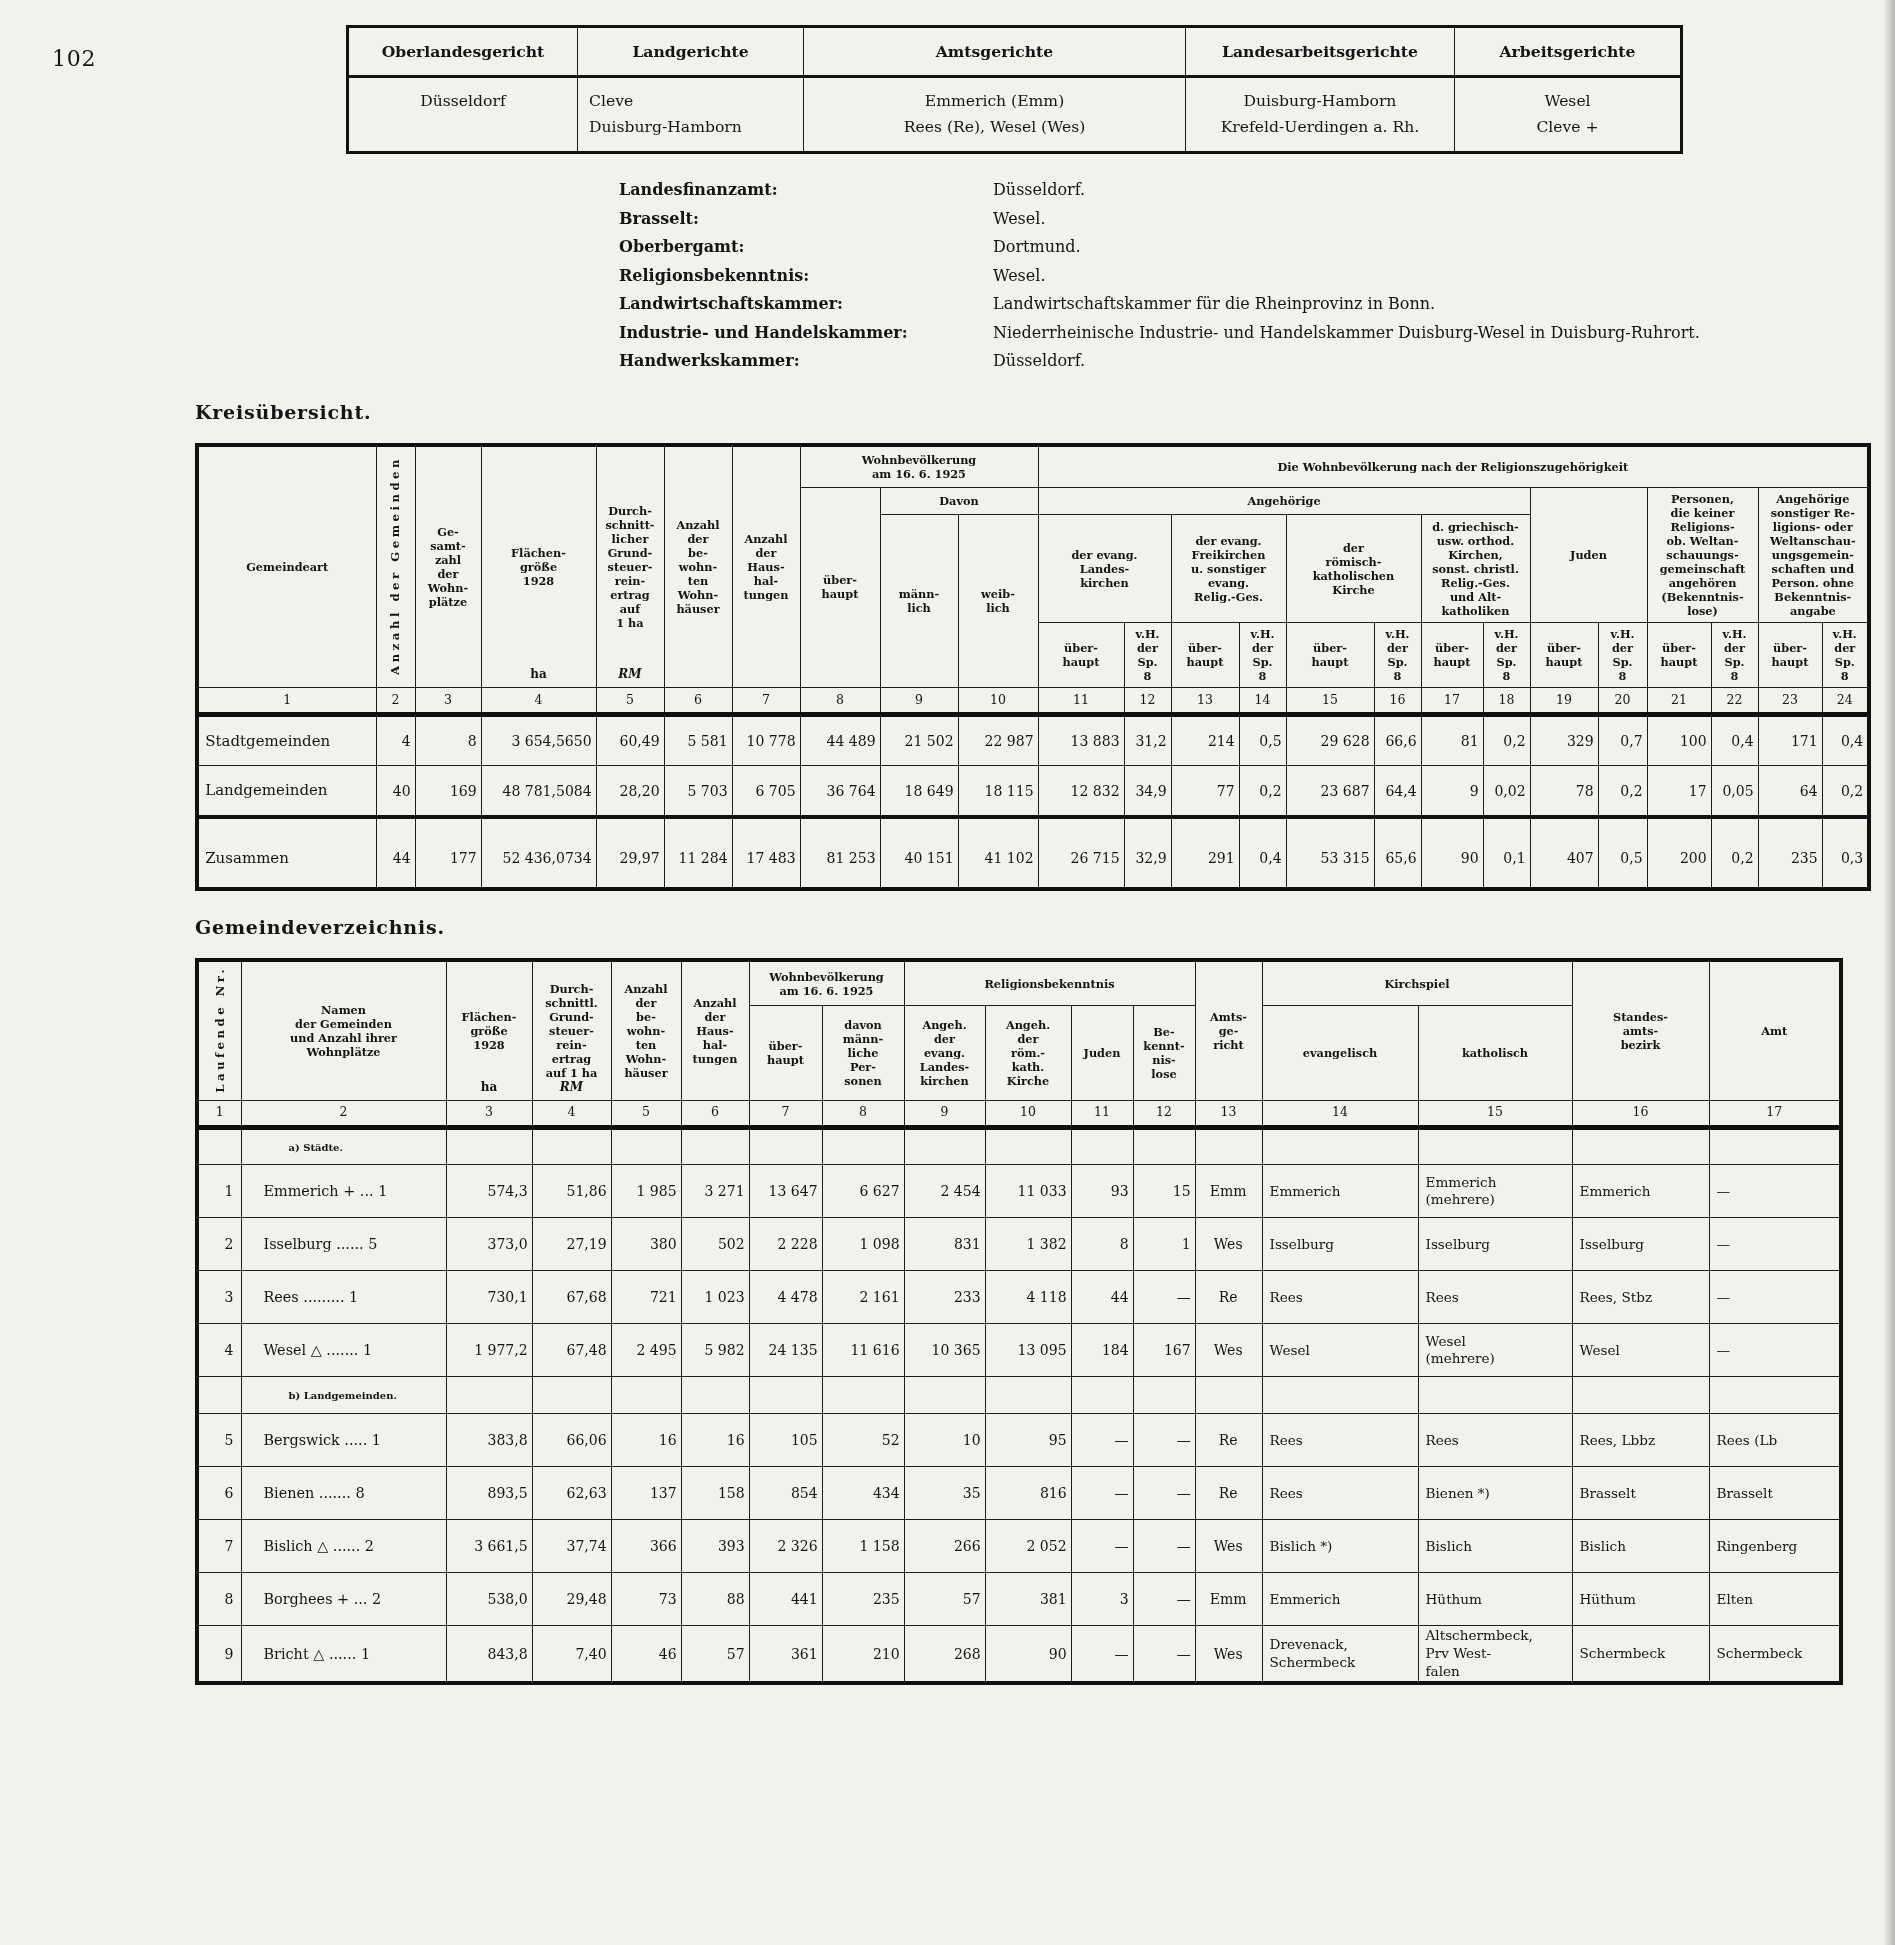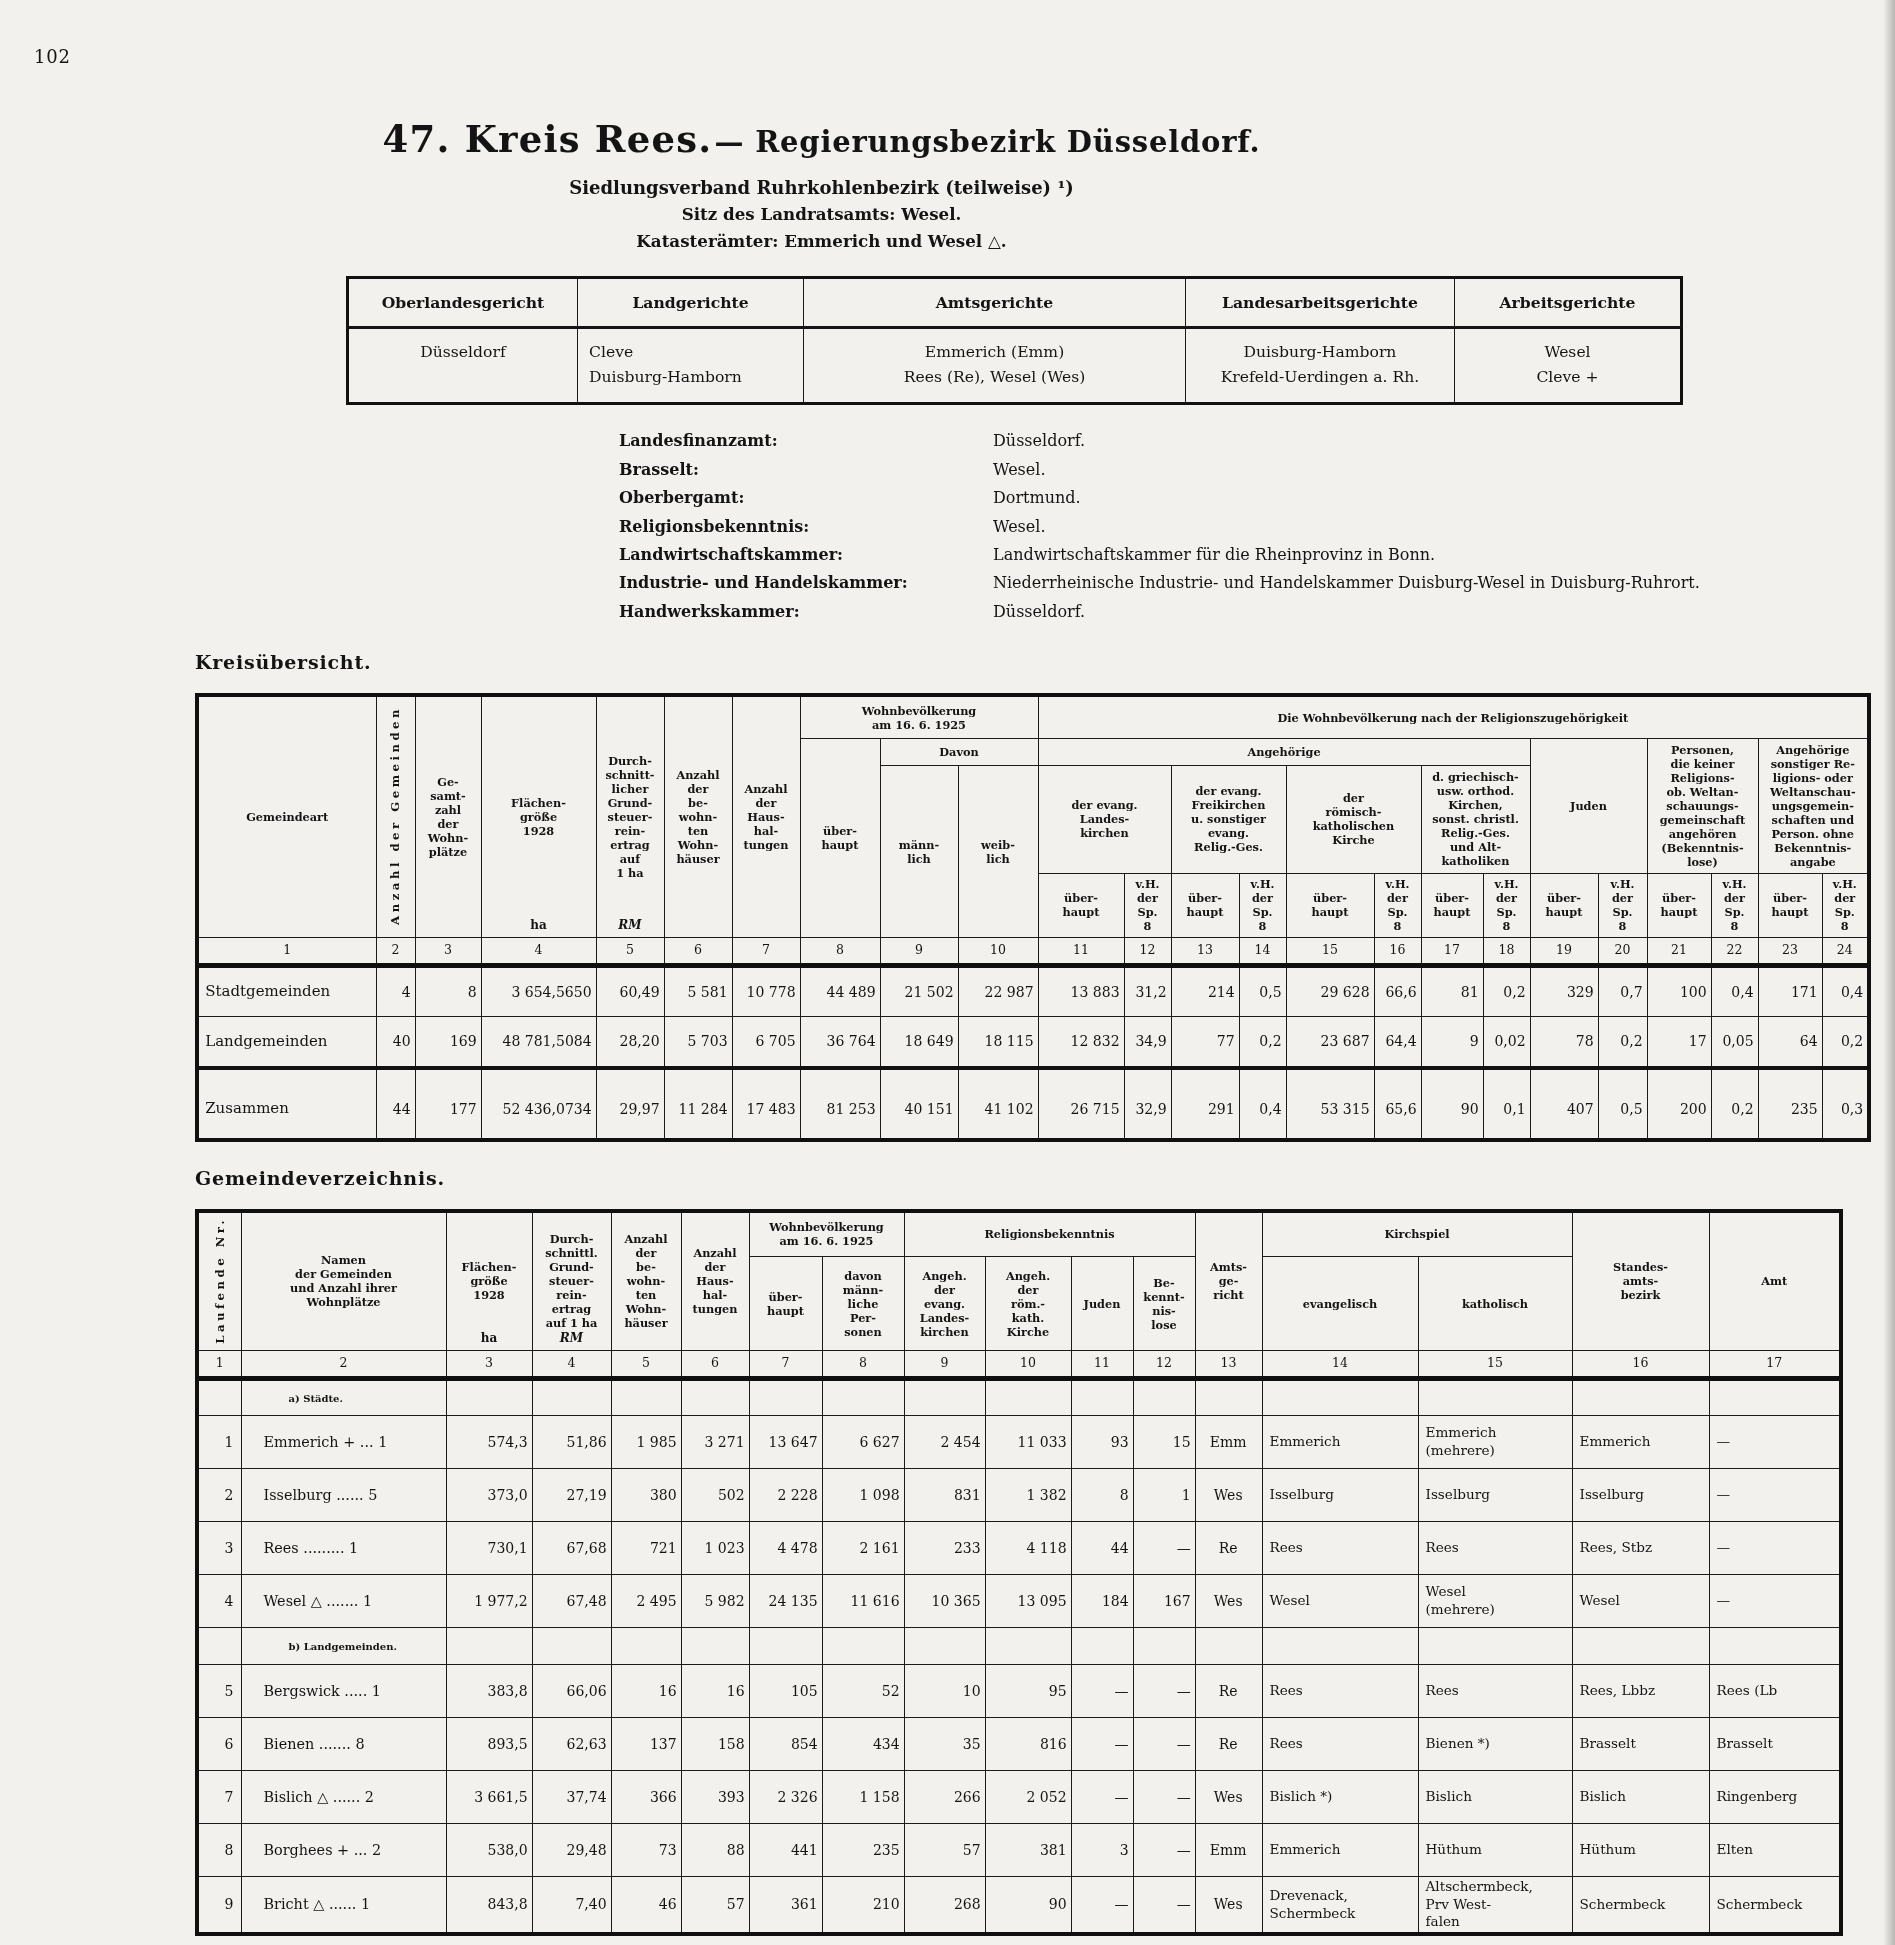--- a/index.html
+++ b/index.html
@@ -1,21 +1,21 @@
 <!DOCTYPE html>
 <html style="font-size:6.2px"><head>
 <meta charset="utf-8">
 <style>
   html,body{margin:0;padding:0;background:#e8e7e3;}
   body{font-family:"DejaVu Serif", serif;color:#141414;}
   .page{position:relative;width:1896px;height:2498px;background:#f2f1ed;overflow:hidden;}
   [data-name]{box-sizing:border-box;}
 
   
-  .pagenum{position:absolute;left:34px;top:46px;font-size:18px;letter-spacing:0.8px;}
+  .pagenum{position:absolute;left:52px;top:46px;font-size:22px;letter-spacing:0.8px;}
   .edge-right{position:absolute;right:0;top:0;width:13.2px;height:2498px;
     background:linear-gradient(to right, rgba(0,0,0,0) 0%, rgba(60,58,54,.35) 100%);}
 
   
   .title-block{margin:117px 0 0 152px;width:1339px;text-align:center;}
   .title-line{font-weight:bold;white-space:nowrap;}
   .title-kreis{font-size:37px;letter-spacing:1.2px;}
   .title-bezirk{font-size:29px;letter-spacing:0.8px;}
   .subtitle1{font-size:18px;font-weight:bold;margin-top:16.3px;}
   .subtitle2,.subtitle3{font-size:16.7px;font-weight:bold;margin-top:6.2px;}
@@ -67,29 +67,20 @@
   #gv tbody tr.section td{font-weight:bold;font-size:10px;}
   #gv tbody tr.section td:nth-child(2){text-align:left;padding-left:47px;}
 </style>
 </head>
 <body>
 
 <div class="page" data-name="scanned-document-page">
 
   <div class="pagenum" data-name="page-number">102</div>
 
-  <div class="title-block" data-name="title-block">
-    <div class="title-line" data-name="page-title">
-      <span class="title-kreis" data-name="title-kreis">47. Kreis Rees.</span>
-      <span class="title-bezirk" data-name="title-bezirk">— Regierungsbezirk Düsseldorf.</span>
-    </div>
-    <div class="subtitle1" data-name="subtitle-siedlungsverband">Siedlungsverband Ruhrkohlenbezirk (teilweise) ¹)</div>
-    <div class="subtitle2" data-name="subtitle-landratsamt">Sitz des Landratsamts: Wesel.</div>
-    <div class="subtitle3" data-name="subtitle-katasteraemter">Katasterämter: Emmerich und Wesel △.</div>
-  </div>
 
   <table class="courts" data-name="courts-table">
     <colgroup>
       <col style="width:230px">
         <col style="width:226px">
         <col style="width:382px">
         <col style="width:269px">
         <col style="width:227px">
     </colgroup>
     <thead>

